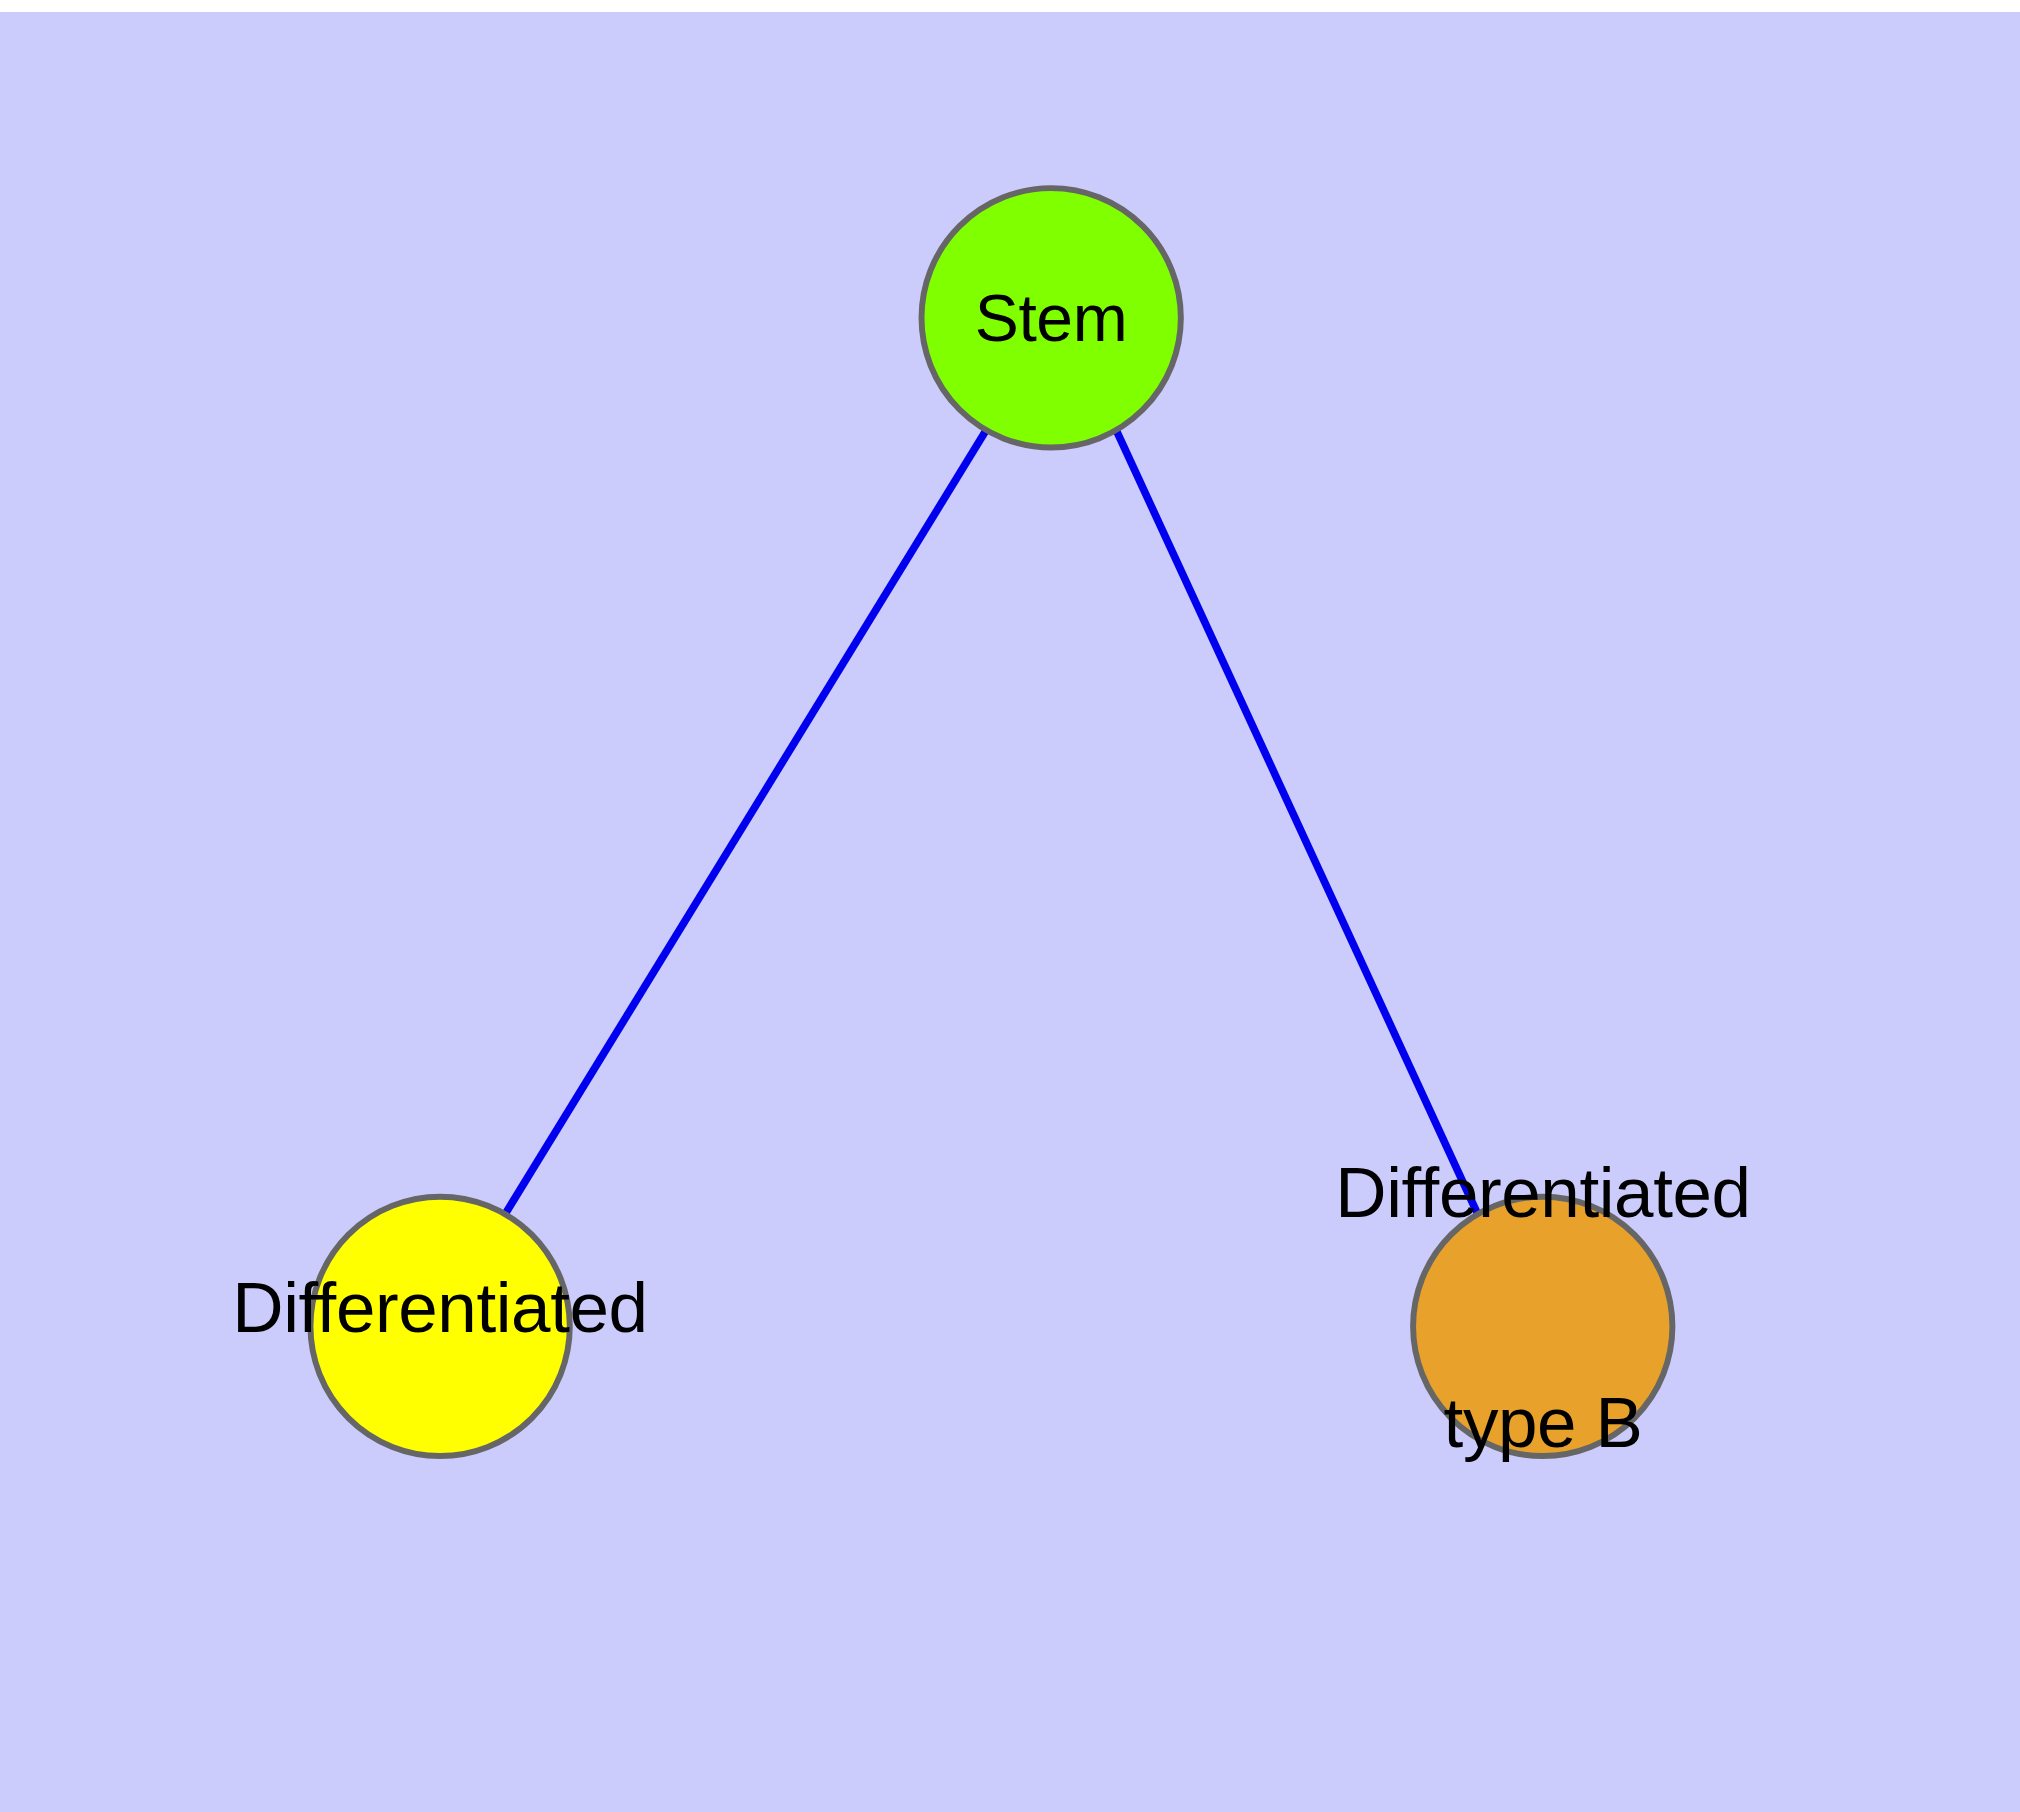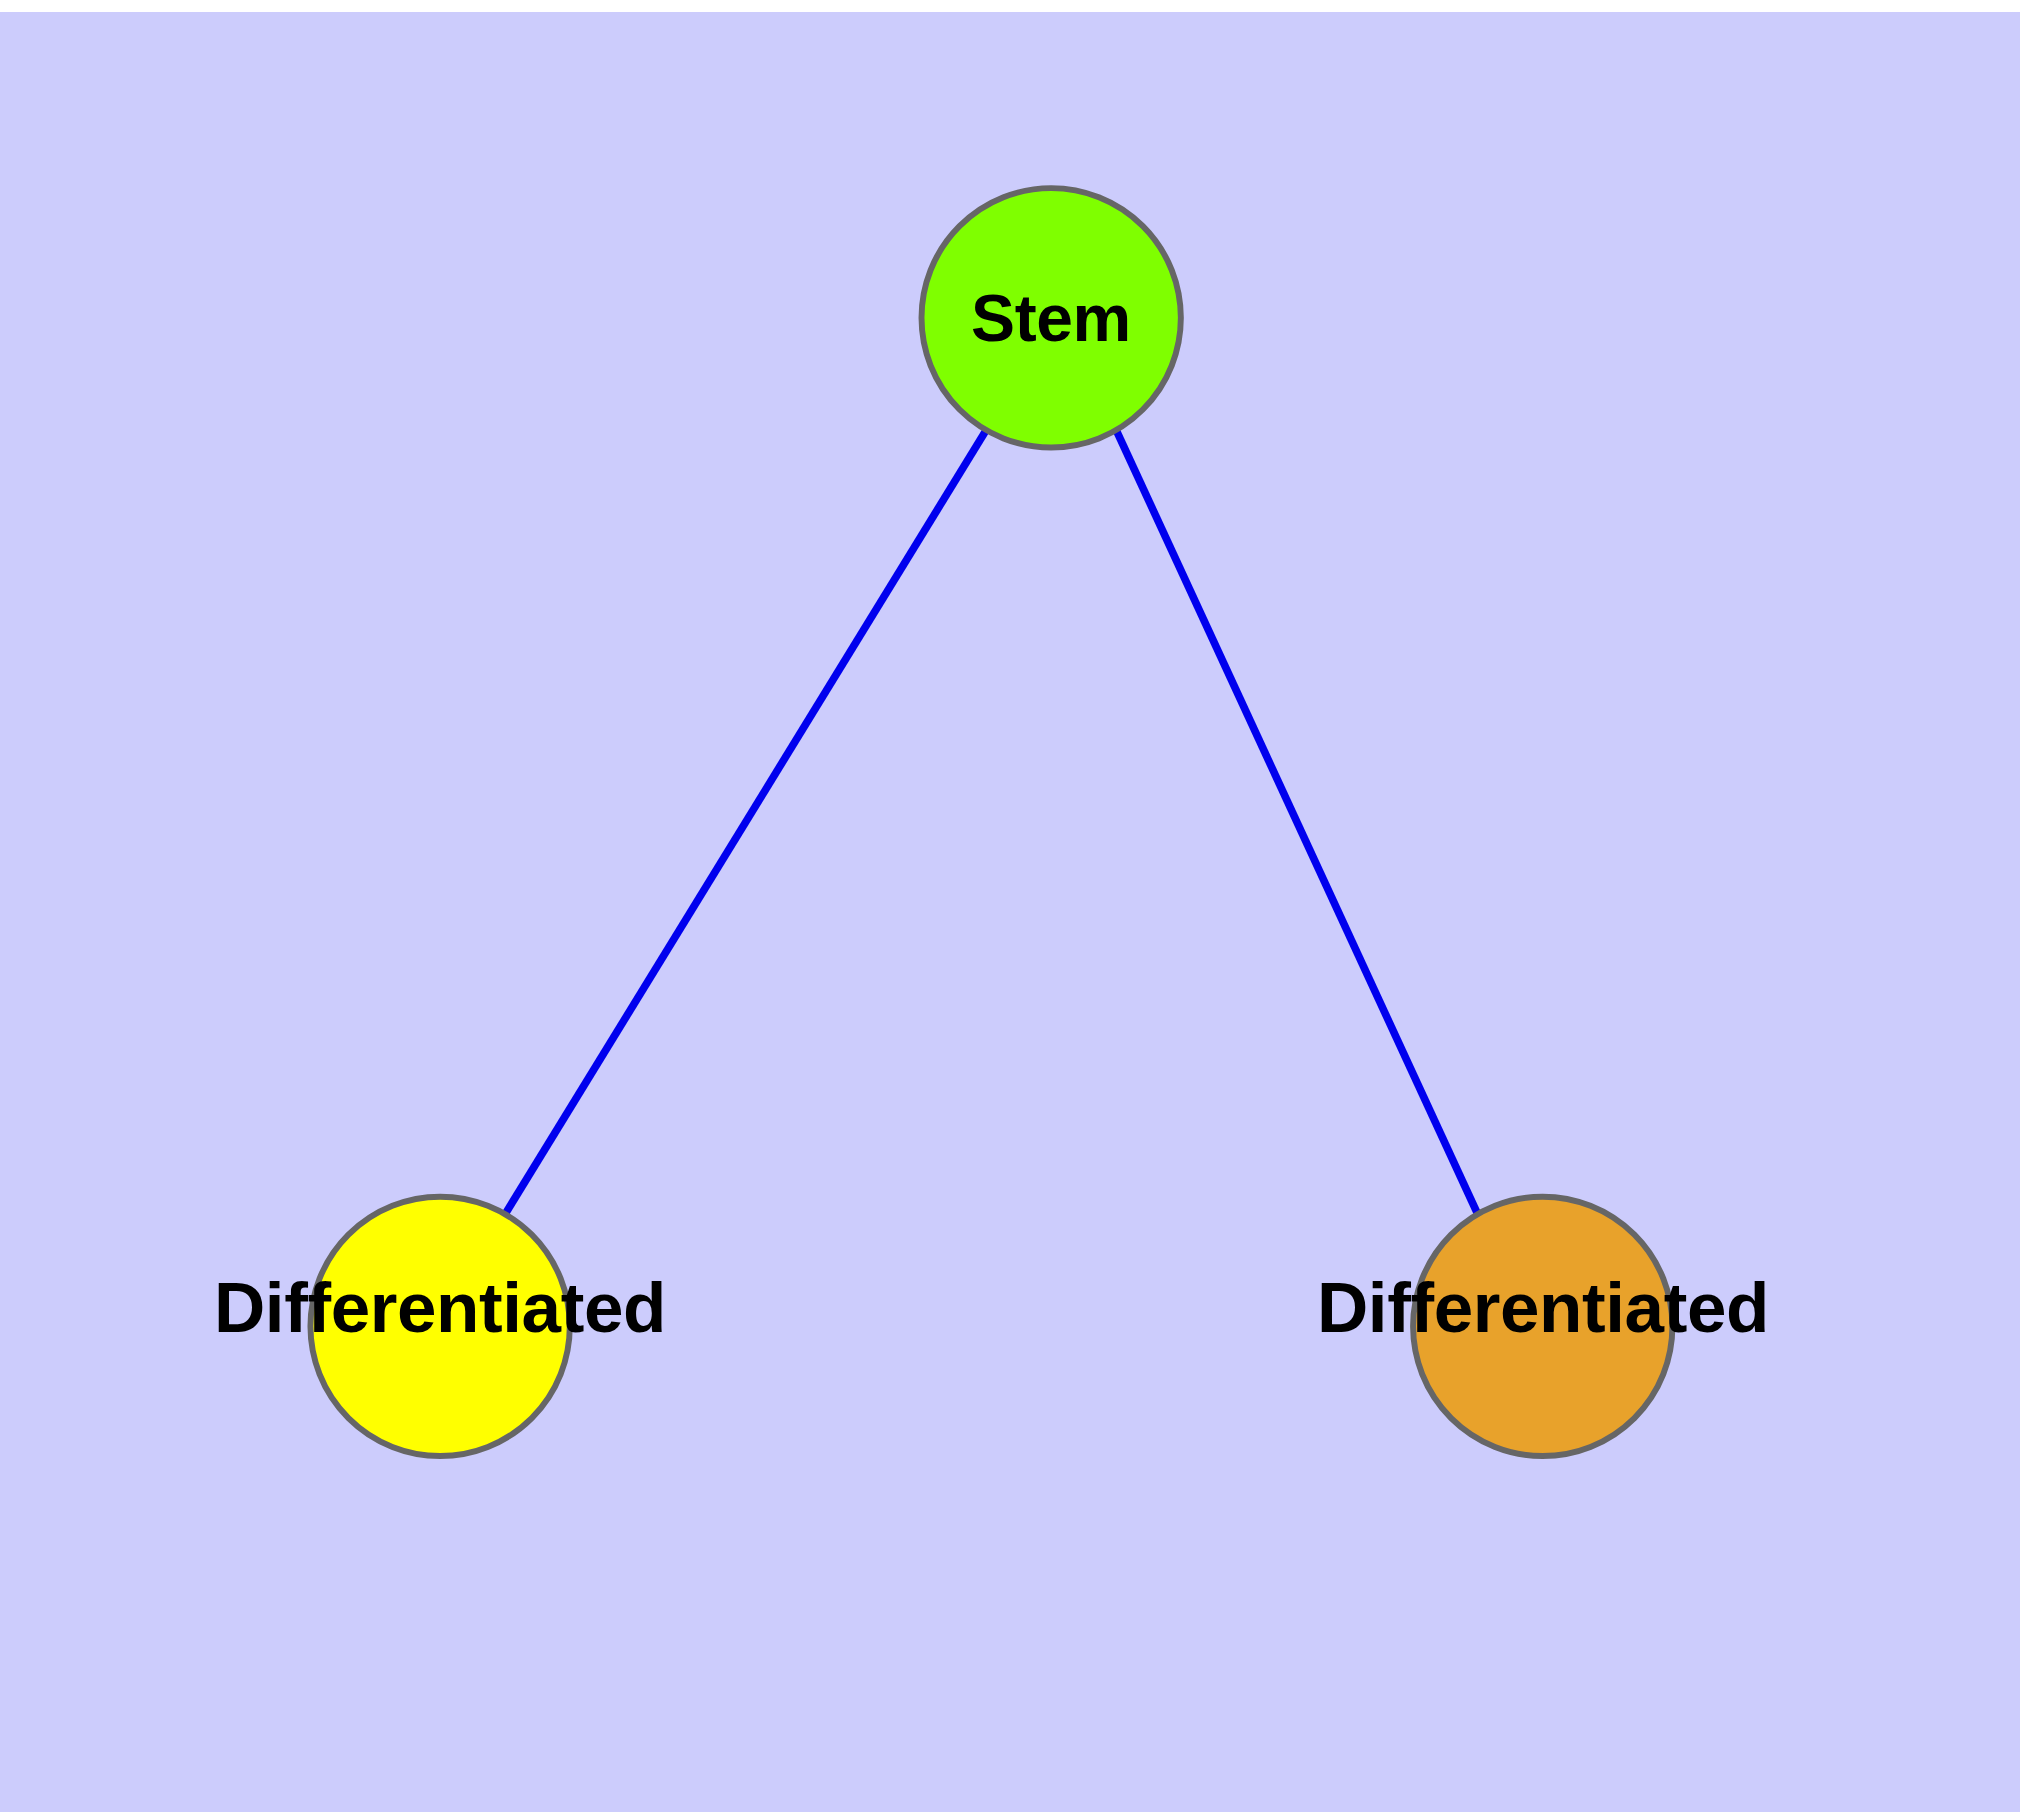--- a/index.html
+++ b/index.html
@@ -29,21 +29,21 @@
   #graph-svg {
     position: absolute;
     left: 0;
     top: 0;
     width: 2021px;
     height: 1812px;
   }
   .node-label {
     position: absolute;
     color: #000000;
-    font-weight: bold;
+    font-weight: normal;
     text-align: center;
     line-height: 1.08;
     white-space: pre;
     letter-spacing: -0.4px;
     -webkit-font-smoothing: antialiased;
   }
   #label-stem {
     font-size: 66px;
     left: 1051px;
     top: 318px;
@@ -86,16 +86,17 @@
   <div class="node-label" id="label-stem" style="color: rgb(0, 0, 0);">
     <div>Stem</div>
   </div>
 
   <div class="node-label" id="label-diff-a" style="color: rgb(0, 0, 0);">
     <div>Differentiated</div>
   </div>
 
   <div class="node-label" id="label-diff-b" style="color: rgb(0, 0, 0);">
     <div>Differentiated</div>
+    <div>type B</div>
   </div>
 
 </div>
 
 
 </body></html>

